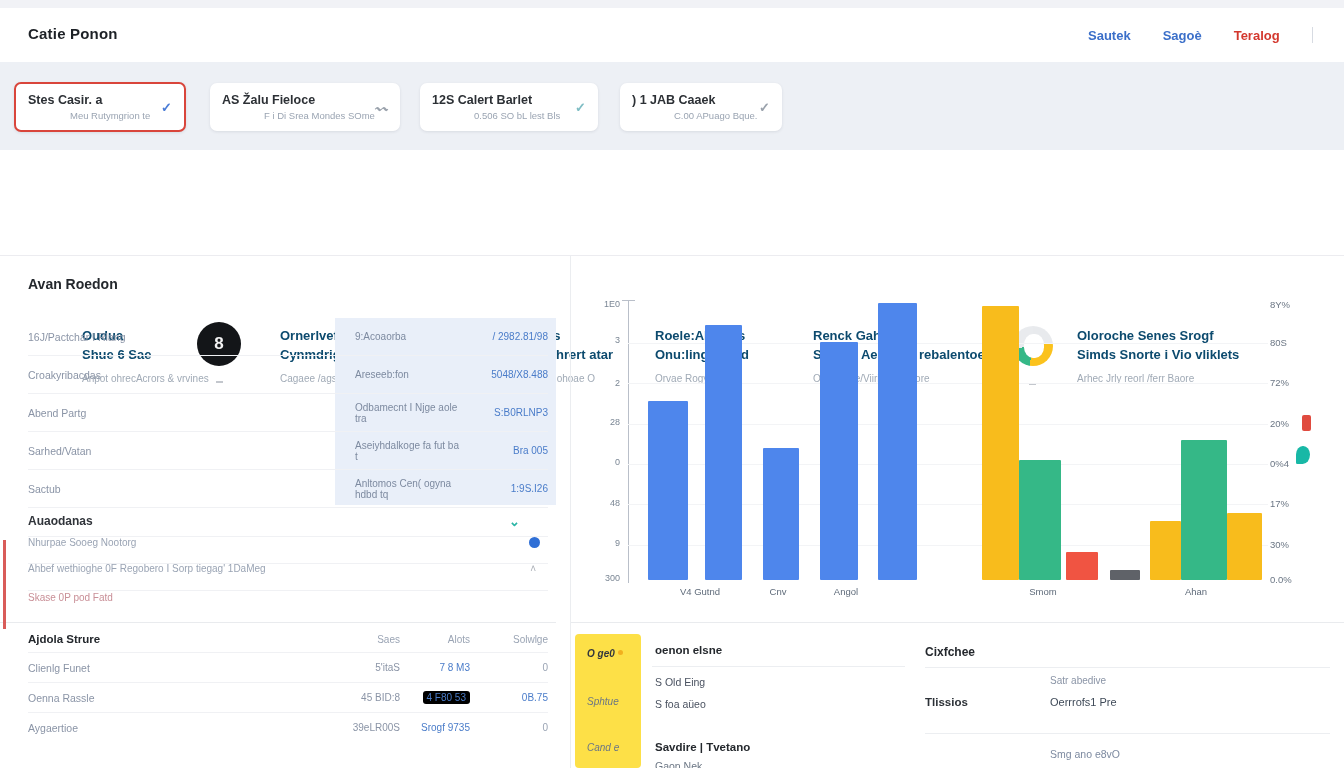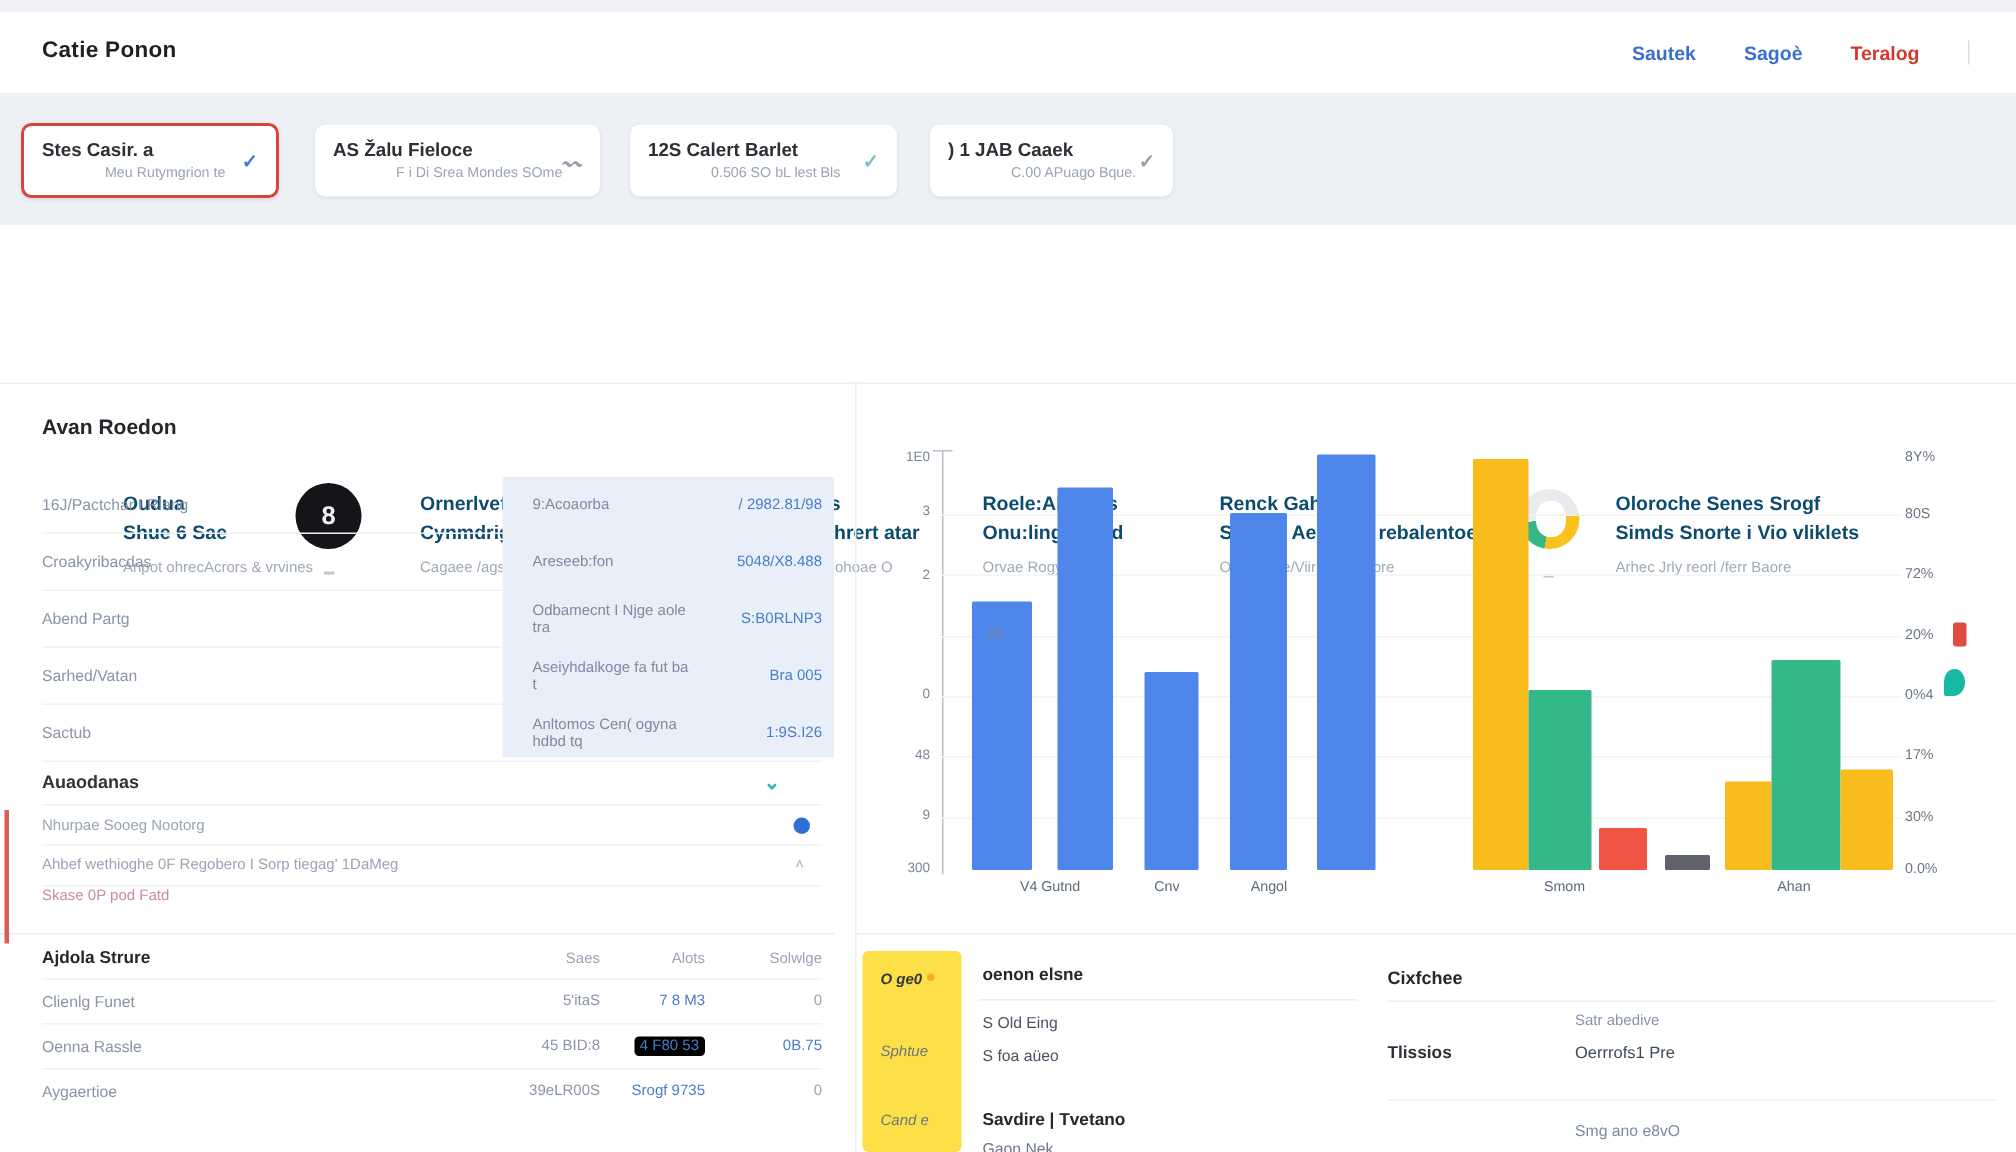--- a/index.html
+++ b/index.html
@@ -61,21 +61,21 @@
   .hl-block{left:335px;top:318px;width:221px;height:187px;background:#e9eff9;}
   .ltable{left:28px;top:318px;width:520px;}
   .lrow{display:flex;align-items:center;height:37px;border-bottom:1px solid #f0f1f4;position:relative;}
   .lrow .lbl{width:317px;font-size:10.5px;color:#8a94a6;}
   .lrow .mid{flex:1;font-size:10px;color:#7d8aa0;padding-left:10px;}
   .lrow .val{width:86px;text-align:right;font-size:10px;color:#4a7cc9;}
   .acc-row{left:28px;top:506px;width:520px;height:30px;display:flex;align-items:center;
            justify-content:space-between;border-bottom:1px solid #f0f1f4;}
   .acc-lbl{font-size:12px;font-weight:bold;color:#30343a;}
   .chev{color:#2ab5a5;font-size:13px;font-weight:bold;margin-right:28px;}
-  .tog-row{left:28px;top:537px;width:520px;height:26px;display:flex;align-items:center;
+  .tog-row{left:28px;top:537px;width:520px;height:26px;display:flex;
            justify-content:space-between;border-bottom:1px solid #f0f1f4;}
   .tog-row2{top:563px;height:27px;}
   .tog-lbl{font-size:10px;color:#9aa4b4;}
   .dot-blue{width:11px;height:11px;border-radius:50%;background:#2f6fd6;margin-right:8px;}
   .exp{color:#a8adb5;font-size:10px;margin-right:12px;}
   .link-row{left:28px;top:592px;font-size:10px;color:#c98f97;}
   .redline{left:3px;top:540px;width:3px;height:89px;background:#d95c59;}
 
   
   .btable{left:28px;top:626px;width:520px;}
@@ -322,21 +322,21 @@
       <div class="bar" style="left: 412px; width: 37px; top: 51px; height: 274px; background: rgb(248, 188, 28);"></div>
       <div class="bar" style="left: 449px; width: 42px; top: 205px; height: 120px; background: rgb(53, 184, 135);"></div>
       <div class="bar" style="left: 496px; width: 32px; top: 297px; height: 28px; background: rgb(240, 84, 66);"></div>
       <div class="bar" style="left: 540px; width: 30px; top: 315px; height: 10px; background: rgb(95, 98, 104);"></div>
       <div class="bar" style="left: 580px; width: 31px; top: 266px; height: 59px; background: rgb(248, 188, 28);"></div>
       <div class="bar" style="left: 611px; width: 46px; top: 185px; height: 140px; background: rgb(53, 184, 135);"></div>
       <div class="bar" style="left: 657px; width: 35px; top: 258px; height: 67px; background: rgb(248, 188, 28);"></div>
       <div class="ltick" style="top: 44px;">1E0</div>
       <div class="ltick" style="top: 80px;">3</div>
       <div class="ltick" style="top: 123px;">2</div>
-      <div class="ltick" style="top: 162px; margin-left: 48px;">28</div>
+      <div class="ltick" style="top: 162px;">28</div>
       <div class="ltick" style="top: 202px;">0</div>
       <div class="ltick" style="top: 243px;">48</div>
       <div class="ltick" style="top: 283px;">9</div>
       <div class="ltick" style="top: 318px;">300</div>
       <div class="rtick" style="top: 44px;">8Y%</div>
       <div class="rtick" style="top: 82px;">80S</div>
       <div class="rtick" style="top: 122px;">72%</div>
       <div class="rtick" style="top: 163px;">20%</div>
       <div class="rtick" style="top: 203px;">0%4</div>
       <div class="rtick" style="top: 243px;">17%</div>

